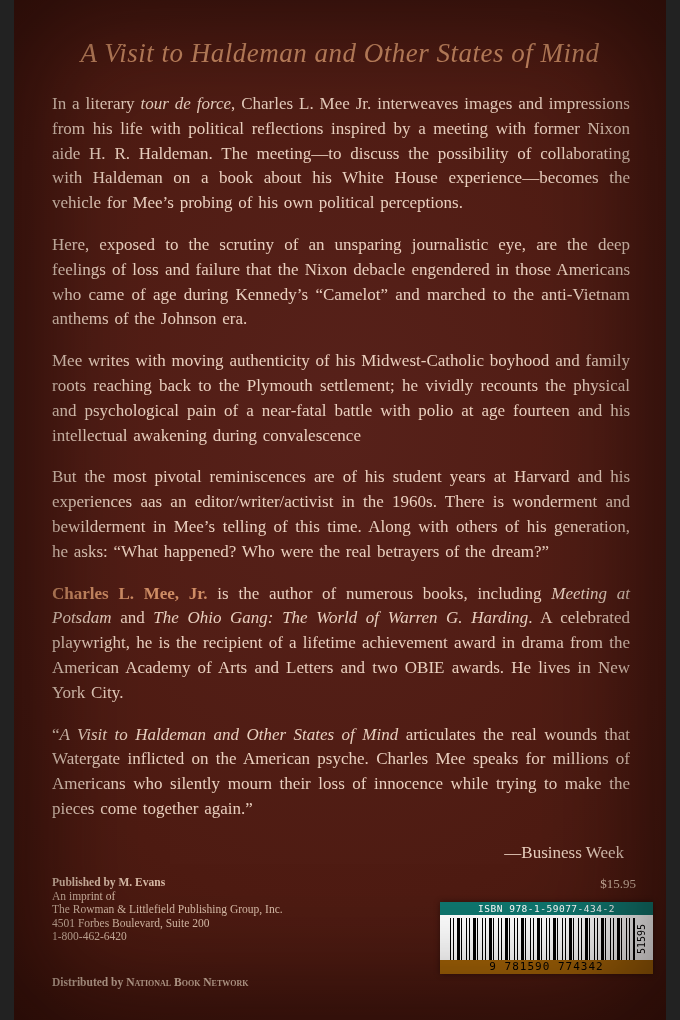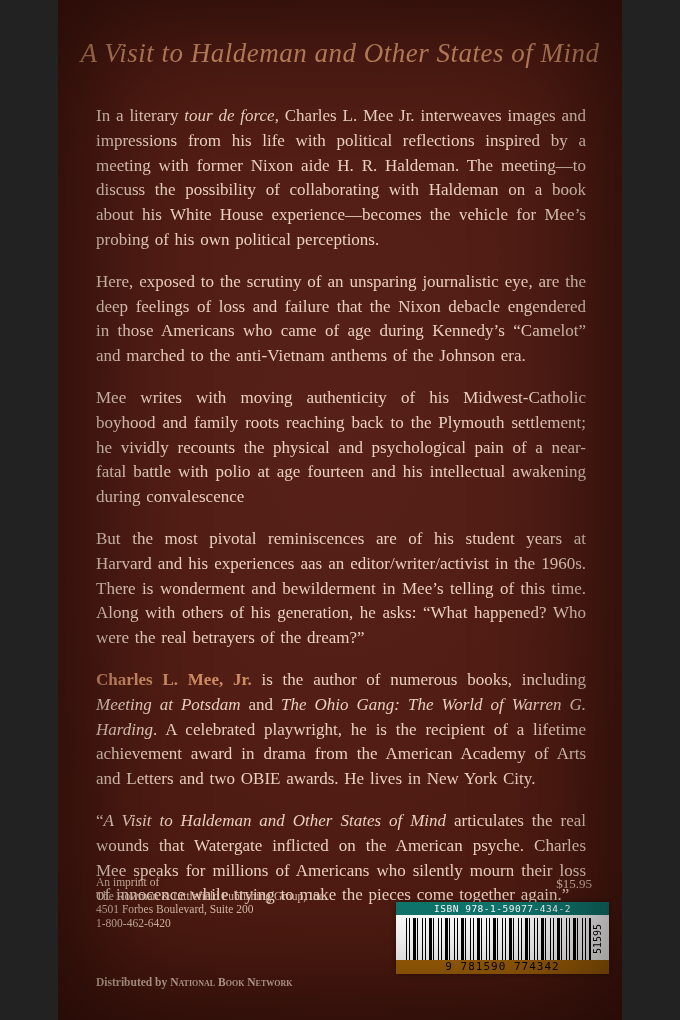--- a/index.html
+++ b/index.html
@@ -6,21 +6,21 @@
     --bg:#4e1b12;
     --bg-dark:#330f08;
     --title:#d08e66;
     --body-text:#ead0bf;
     --accent:#cf8d65;
     --footer-text:#d9bca8;
   }
   html,body{margin:0;padding:0;background:#222;}
   .cover{
     position:relative;
-    width:564px;height:1020px;
+    width:652px;height:1020px;
     margin:0 auto;
     background:radial-gradient(ellipse 115% 95% at 50% 42%, #57211a 0%, var(--bg) 50%, #401409 100%);
     font-family:"Liberation Serif", serif;
     overflow:hidden;
   }
   .cover::after{
     content:"";position:absolute;inset:0;
     box-shadow:inset 0 0 110px 25px rgba(10,2,0,0.55);
     pointer-events:none;
   }
@@ -28,21 +28,21 @@
     position:absolute;left:0;right:0;top:38px;
     margin:0;text-align:center;
     font-style:italic;font-weight:normal;
     font-size:27px;letter-spacing:0.5px;
     color:var(--title);
   }
   .body-text{
     position:absolute;left:38px;right:36px;top:88px;
   }
   .para{
-    margin:16px 0 17px 0;
+    margin:4px 0 17px 0;
     font-size:17px;line-height:24.8px;
     text-align:justify;
     word-spacing:1.5px;
     color:var(--body-text);
   }
   .attribution{
     margin-top:19px;
     font-size:17px;line-height:24px;
     text-align:right;
     padding-right:6px;
@@ -119,20 +119,21 @@
     <p class="para"><span>In a literary </span><span style="font-style: italic;">tour de force</span><span>, Charles L. Mee Jr. interweaves images and impressions from his life with political reflections inspired by a meeting with former Nixon aide H. R. Haldeman. The meeting—to discuss the possibility of collaborating with Haldeman on a book about his White House experience—becomes the vehicle for Mee’s probing of his own political perceptions.</span></p>
     <p class="para"><span>Here, exposed to the scrutiny of an unsparing journalistic eye, are the deep feelings of loss and failure that the Nixon debacle engendered in those Americans who came of age during Kennedy’s “Camelot” and marched to the anti-Vietnam anthems of the Johnson era.</span></p>
     <p class="para"><span>Mee writes with moving authenticity of his Midwest-Catholic boyhood and family roots reaching back to the Plymouth settlement; he vividly recounts the physical and psychological pain of a near-fatal battle with polio at age fourteen and his intellectual awakening during convalescence</span></p>
     <p class="para"><span>But the most pivotal reminiscences are of his student years at Harvard and his experiences aas an editor/writer/activist in the 1960s. There is wonderment and bewilderment in Mee’s telling of this time. Along with others of his generation, he asks: “What happened? Who were the real betrayers of the dream?”</span></p>
     <p class="para"><span style="font-weight: bold; color: var(--accent);">Charles L. Mee, Jr.</span><span> is the author of numerous books, including </span><span style="font-style: italic;">Meeting at Potsdam</span><span> and </span><span style="font-style: italic;">The Ohio Gang: The World of Warren G. Harding</span><span>. A celebrated playwright, he is the recipient of a lifetime achievement award in drama from the American Academy of Arts and Letters and two OBIE awards. He lives in New York City.</span></p>
     <p class="para"><span>“</span><span style="font-style: italic;">A Visit to Haldeman and Other States of Mind</span><span> articulates the real wounds that Watergate inflicted on the American psyche. Charles Mee speaks for millions of Americans who silently mourn their loss of innocence while trying to make the pieces come together again.”</span></p>
     <div class="attribution">—Business Week</div>
   </div>
 
   <div class="publisher-block">
+    <div class="pub-bold">Published by M. Evans</div>
     <div>An imprint of</div>
     <div>The Rowman &amp; Littlefield Publishing Group, Inc.</div>
     <div>4501 Forbes Boulevard, Suite 200</div>
     <div>1-800-462-6420</div>
   </div>
 
   <div class="distributed"><span>Distributed by </span><span style="font-variant: small-caps;">National Book Network</span></div>
 
   <div class="price">$15.95</div>
 

